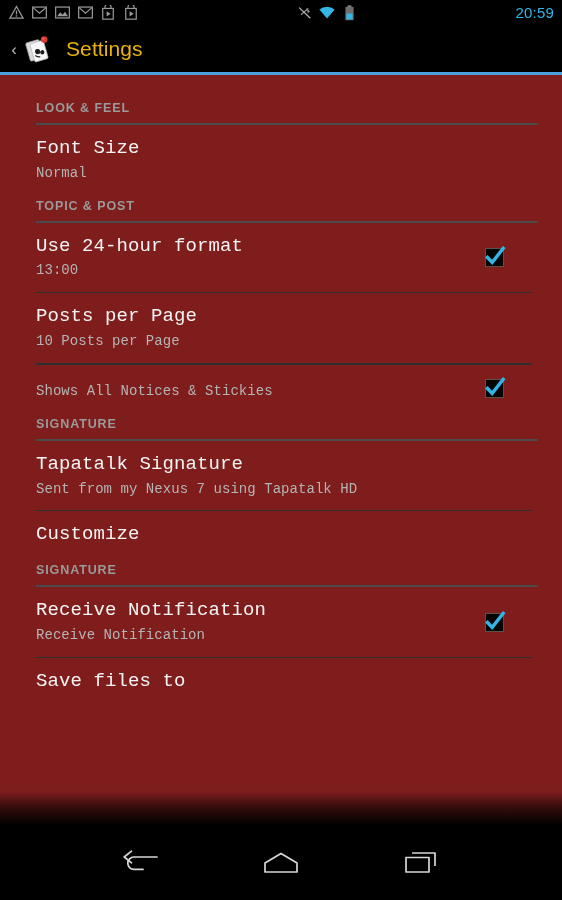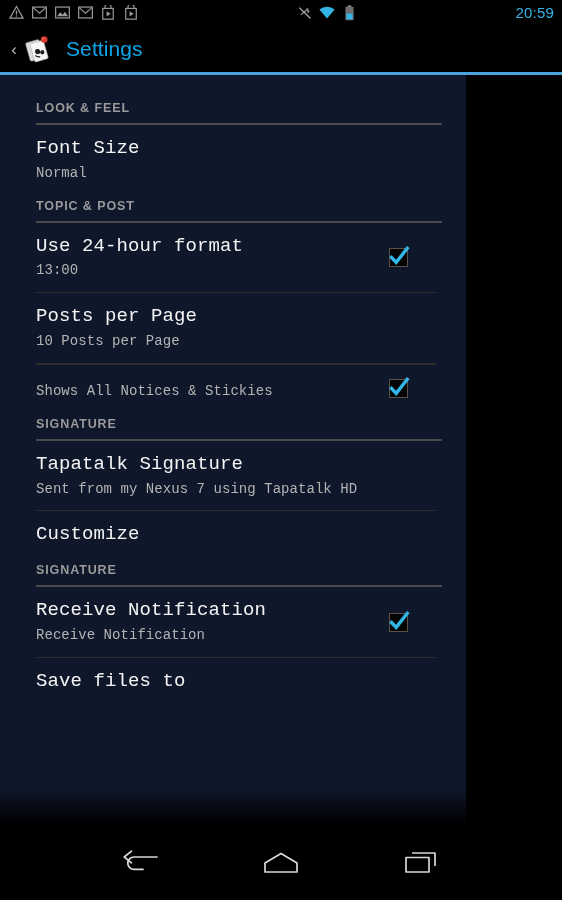--- a/index.html
+++ b/index.html
@@ -84,39 +84,39 @@
   .app-logo {
     position: relative;
     width: 34px;
     height: 34px;
     flex: 0 0 auto;
     margin-left: 1px;
   }
   .app-logo svg { display: block; }
   .ab-title {
     font-size: 21px;
-    color: #0ea5e9;
+    color: #eab308;
     margin-left: 11px;
     letter-spacing: 0.1px;
   }
   .accent-line {
     position: absolute;
     top: 72px; left: 0;
     width: 562px;
     height: 3px;
     background: #4aa3df;
   }
 
   
   .list {
     position: absolute;
     top: 75px; left: 0;
-    width: 466px;
+    width: 562px;
     height: 750px;
-    background: #0f172a;
+    background: #7f1d1d;
     overflow: hidden;
   }
   .list-inner { padding-top: 26px; }
 
   .section-header {
     padding: 0 30px 0 36px;
     margin-top: 4px;
   }
   .section-header:first-child { margin-top: 0; }
   .section-title {

